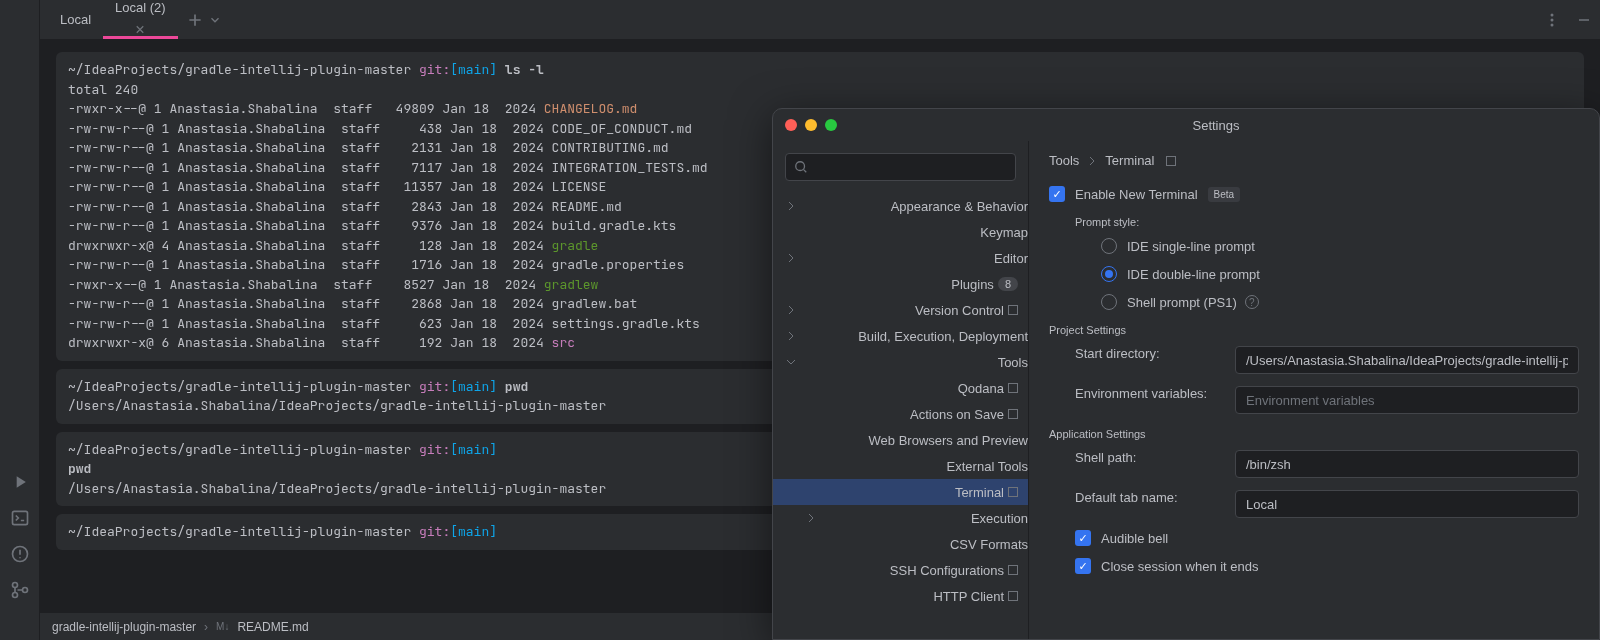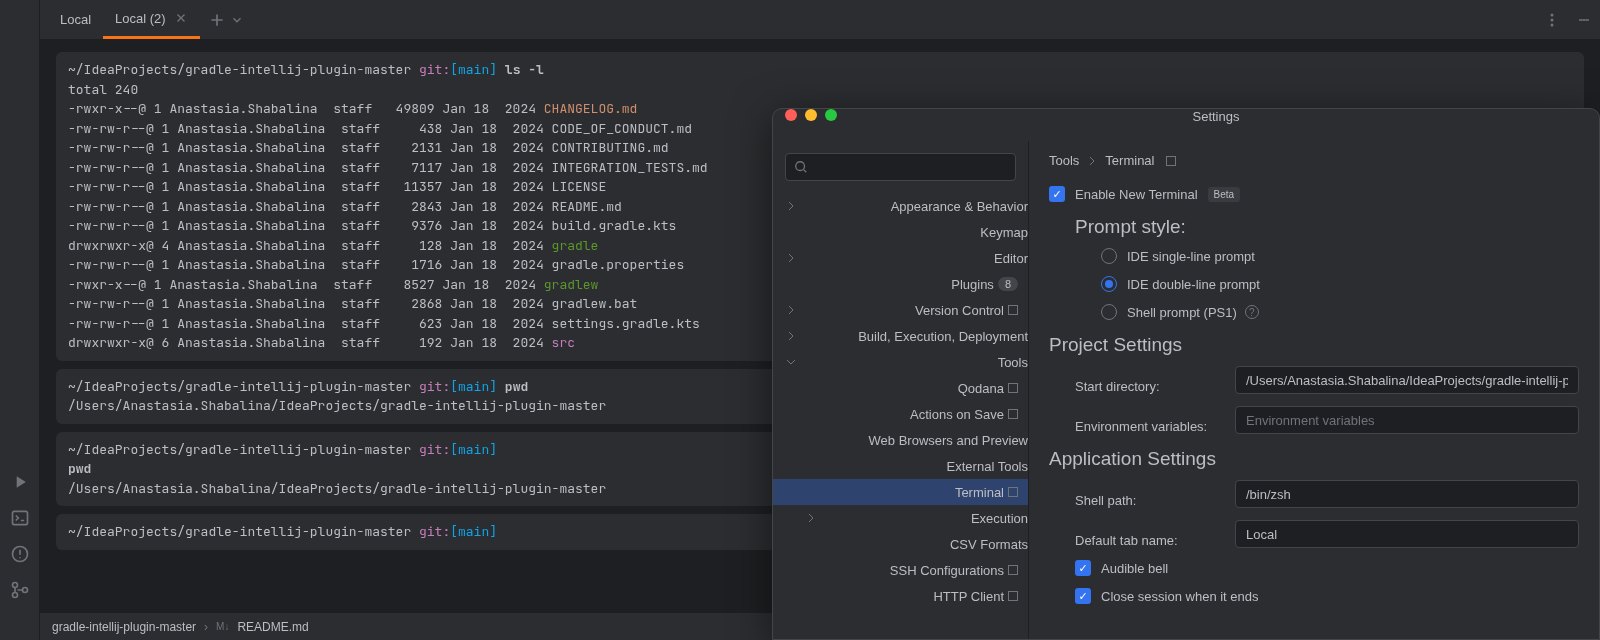--- a/index.html
+++ b/index.html
@@ -46,21 +46,22 @@
     .tab {
       display: flex;
       align-items: center;
       padding: 0 12px;
       height: 100%;
       gap: 8px;
       font-size: 13px;
       position: relative;
     }
     .tab.active {
-      border-bottom: 3px solid #f97316;
+      border-bottom: 3px solid #ec4899;
+      flex-direction: column;
     }
     .tab-close {
       width: 14px;
       height: 14px;
       color: #6f737a;
     }
     .tab-add {
       width: 18px;
       height: 18px;
       color: #6f737a;
@@ -128,21 +129,21 @@
       border: 1px solid #43454a;
       border-radius: 10px 10px 0 0;
       display: flex;
       flex-direction: column;
       overflow: hidden;
       box-shadow: 0 8px 40px rgba(0,0,0,0.5);
     }
     .dlg-titlebar {
       height: 32px;
       display: flex;
-      align-items: flex-start;
+      align-items: center;
       padding: 0 12px;
       gap: 8px;
     }
     .traffic-lights { display: flex; gap: 8px; }
     .traffic-light { width: 12px; height: 12px; border-radius: 50%; }
     .tl-red { background: #ff5f57; }
     .tl-yellow { background: #febc2e; }
     .tl-green { background: #28c840; }
     .dlg-title { flex: 1; text-align: center; font-size: 13px; color: #bcbec4; }
     .dlg-body { flex: 1; display: flex; overflow: hidden; }
@@ -257,40 +258,40 @@
     }
     .beta-badge {
       background: #393b40;
       color: #bcbec4;
       font-size: 10px;
       padding: 2px 6px;
       border-radius: 3px;
       margin-left: 10px;
     }
     .section-label {
-      font-size: 19px;
+      font-size: 11px;
       color: #bcbec4;
       margin: 14px 0 10px 0;
     }
     .indent-group { margin-left: 26px; }
     .help-icon {
       width: 14px;
       height: 14px;
       border-radius: 50%;
       border: 1px solid #6f737a;
       display: inline-flex;
       align-items: center;
       justify-content: center;
       font-size: 10px;
       margin-left: 8px;
       color: #6f737a;
     }
     .field-row {
       display: flex;
-      align-items: flex-end;
+      align-items: flex-start;
       margin-bottom: 12px;
       font-size: 13px;
     }
     .field-label { width: 160px; flex-shrink: 0; }
     .text-input {
       flex: 1;
       background: #1e1f22;
       border: 1px solid #43454a;
       border-radius: 4px;
       height: 28px;

